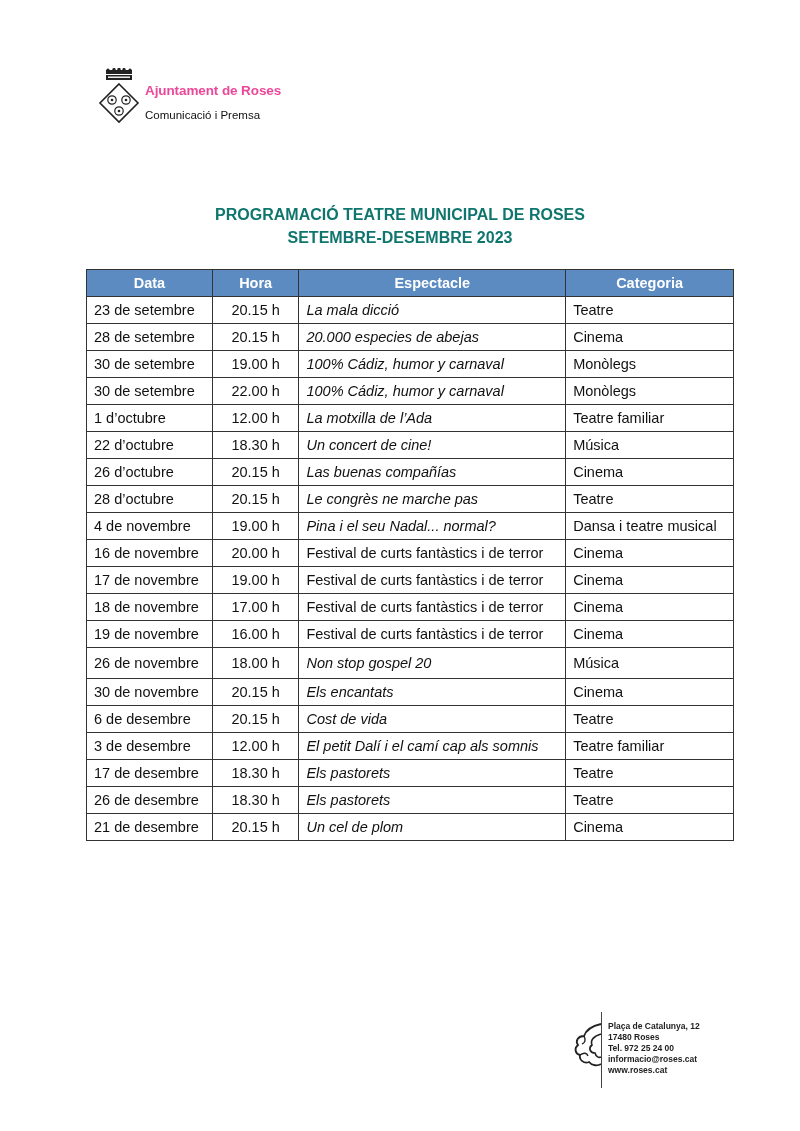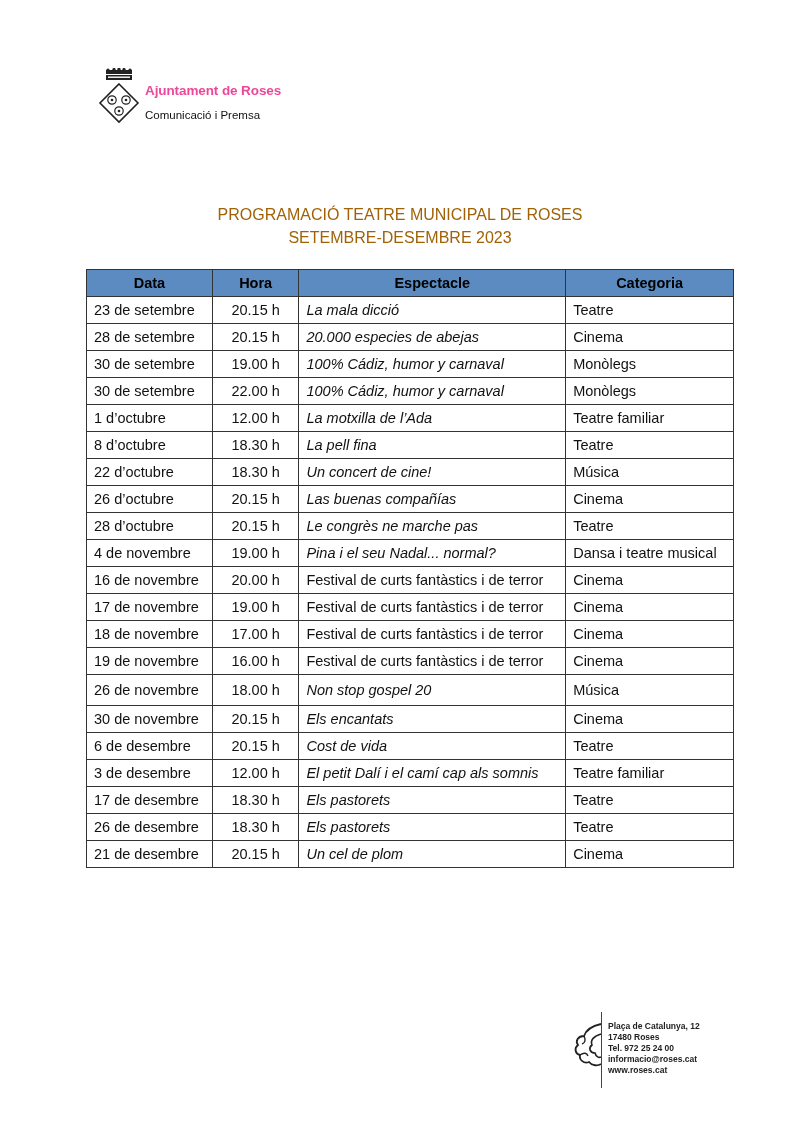--- a/index.html
+++ b/index.html
@@ -1,26 +1,26 @@
 <!DOCTYPE html>
 <html><head>
 <meta charset="utf-8">
 <style>
   html, body { margin: 0; padding: 0; background: #ffffff; }
   body { width: 800px; height: 1131px; position: relative; overflow: hidden; font-family: "Liberation Sans", sans-serif; color: #111; }
   .logo { position: absolute; left: 97px; top: 68px; width: 210px; height: 60px; }
   .logo svg { position: absolute; left: 0; top: 0; }
   .logo-title { position: absolute; left: 48px; top: 15px; font-size: 13.5px; font-weight: bold; color: #ec4899; white-space: nowrap; letter-spacing: -0.1px; }
   .logo-sub { position: absolute; left: 48px; top: 41px; font-size: 11.5px; color: #111; white-space: nowrap; }
-  .title { position: absolute; left: 0; width: 800px; text-align: center; color: #a16207; font-weight: normal; font-size: 16px; }
+  .title { position: absolute; left: 0; width: 800px; text-align: center; color: #0f766e; font-weight: bold; font-size: 16px; }
   .title.l1 { top: 206px; }
   .title.l2 { top: 229px; }
   table.sched { position: absolute; left: 86px; top: 269px; width: 648px; border-collapse: collapse; font-size: 14.5px; }
   table.sched th, table.sched td { border: 1px solid #333; padding: 0 7px; height: 26px; white-space: nowrap; }
-  table.sched th { background: #5b8bc0; color: #000000; font-weight: bold; text-align: center; }
+  table.sched th { background: #5b8bc0; color: #ffffff; font-weight: bold; text-align: center; }
   table.sched td.hora { text-align: center; }
   table.sched td.esp.it { font-style: italic; }
   table.sched tr.tall td { height: 30px; }
   col.c1 { width: 126px; } col.c2 { width: 87px; } col.c3 { width: 267px; } col.c4 { width: 168px; }
   .footer { position: absolute; left: 572px; top: 1012px; width: 160px; height: 80px; font-weight: bold; }
   .footer svg { position: absolute; left: 0; top: 4px; }
   .footer .vline { position: absolute; left: 29px; top: 0; width: 1px; height: 76px; background: #444; }
   .footer .lines { position: absolute; left: 36px; top: 9px; font-size: 8.5px; line-height: 11px; color: #222; }
 </style>
 </head>
@@ -93,26 +93,20 @@
         <td class="esp it">100% Cádiz, humor y carnaval</td>
         <td>Monòlegs</td>
       </tr>
       <tr>
         <td>1 d’octubre</td>
         <td class="hora">12.00 h</td>
         <td class="esp it">La motxilla de l’Ada</td>
         <td>Teatre familiar</td>
       </tr>
       <tr>
-        <td>8 d’octubre</td>
-        <td class="hora">18.30 h</td>
-        <td class="esp it">La pell fina</td>
-        <td>Teatre</td>
-      </tr>
-      <tr>
         <td>22 d’octubre</td>
         <td class="hora">18.30 h</td>
         <td class="esp it">Un concert de cine!</td>
         <td>Música</td>
       </tr>
       <tr>
         <td>26 d’octubre</td>
         <td class="hora">20.15 h</td>
         <td class="esp it">Las buenas compañías</td>
         <td>Cinema</td>

